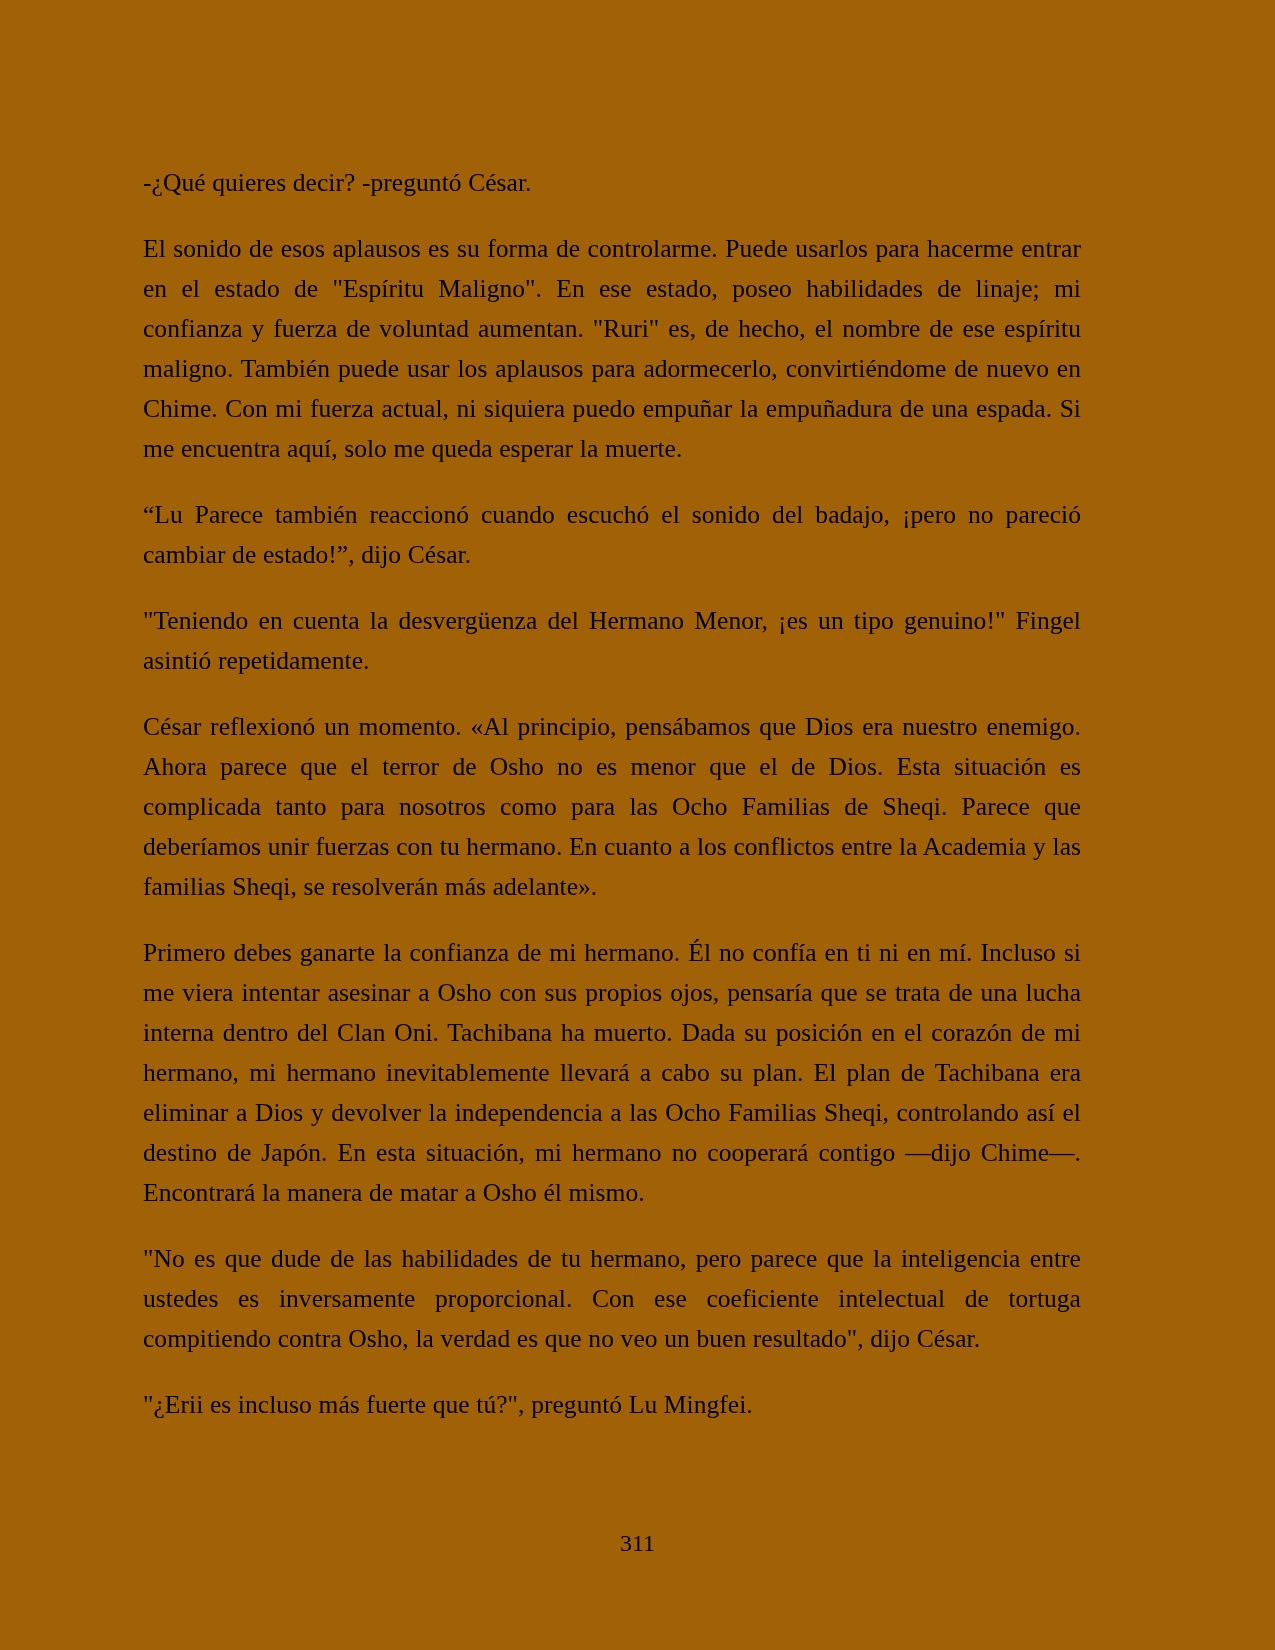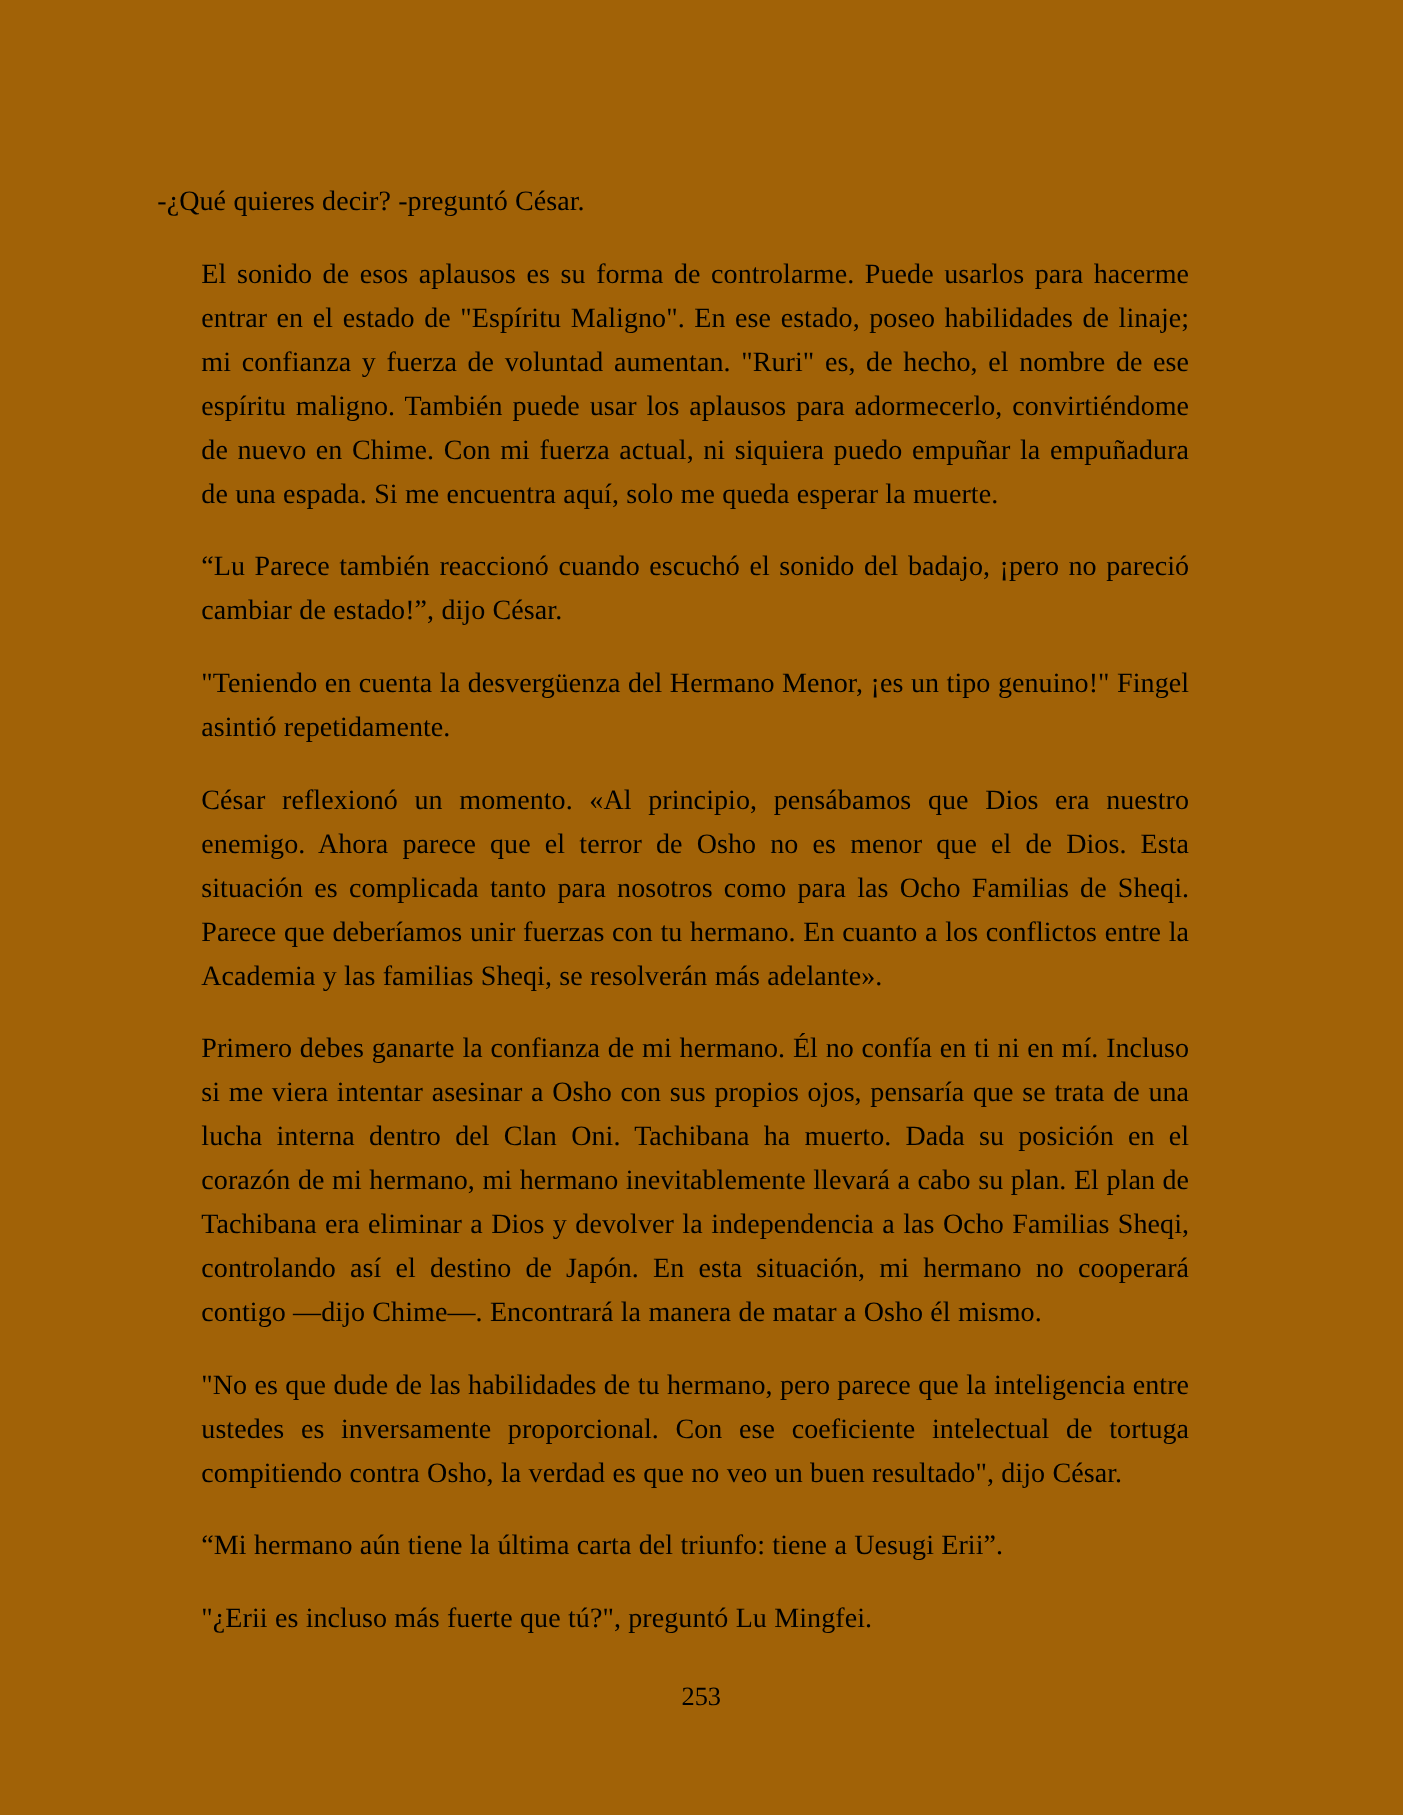--- a/index.html
+++ b/index.html
@@ -32,21 +32,20 @@
     line-height: 40px;
     text-align: justify;
     text-justify: inter-word;
     hyphens: none;
     -webkit-hyphens: none;
     letter-spacing: 0.05px;
     word-spacing: 0.2px;
   }
   p.para + p.para {
     margin-top: 26px;
-    margin-left: 40px;
   }
   .page-number {
     position: absolute;
     left: 0;
     right: 0;
     top: 1528px;
     text-align: center;
     font-size: 24px;
     line-height: 30px;
     font-family: "Liberation Serif", "DejaVu Serif", serif;
@@ -59,19 +58,18 @@
 <div class="page">
 
   <div class="text-column">
     <p class="para">-¿Qué quieres decir? -preguntó César.</p>
     <p class="para">El sonido de esos aplausos es su forma de controlarme. Puede usarlos para hacerme entrar en el estado de "Espíritu Maligno". En ese estado, poseo habilidades de linaje; mi confianza y fuerza de voluntad aumentan. "Ruri" es, de hecho, el nombre de ese espíritu maligno. También puede usar los aplausos para adormecerlo, convirtiéndome de nuevo en Chime. Con mi fuerza actual, ni siquiera puedo empuñar la empuñadura de una espada. Si me encuentra aquí, solo me queda esperar la muerte.</p>
     <p class="para">“Lu Parece también reaccionó cuando escuchó el sonido del badajo, ¡pero no pareció cambiar de estado!”, dijo César.</p>
     <p class="para">"Teniendo en cuenta la desvergüenza del Hermano Menor, ¡es un tipo genuino!" Fingel asintió repetidamente.</p>
     <p class="para">César reflexionó un momento. «Al principio, pensábamos que Dios era nuestro enemigo. Ahora parece que el terror de Osho no es menor que el de Dios. Esta situación es complicada tanto para nosotros como para las Ocho Familias de Sheqi. Parece que deberíamos unir fuerzas con tu hermano. En cuanto a los conflictos entre la Academia y las familias Sheqi, se resolverán más adelante».</p>
     <p class="para">Primero debes ganarte la confianza de mi hermano. Él no confía en ti ni en mí. Incluso si me viera intentar asesinar a Osho con sus propios ojos, pensaría que se trata de una lucha interna dentro del Clan Oni. Tachibana ha muerto. Dada su posición en el corazón de mi hermano, mi hermano inevitablemente llevará a cabo su plan. El plan de Tachibana era eliminar a Dios y devolver la independencia a las Ocho Familias Sheqi, controlando así el destino de Japón. En esta situación, mi hermano no cooperará contigo —dijo Chime—. Encontrará la manera de matar a Osho él mismo.</p>
     <p class="para">"No es que dude de las habilidades de tu hermano, pero parece que la inteligencia entre ustedes es inversamente proporcional. Con ese coeficiente intelectual de tortuga compitiendo contra Osho, la verdad es que no veo un buen resultado", dijo César.</p>
-    <p class="para">“Mi hermano aún tiene la última carta del triunfo: tiene a Uesugi Erii”.</p>
     <p class="para">"¿Erii es incluso más fuerte que tú?", preguntó Lu Mingfei.</p>
   </div>
 
-  <div class="page-number">253</div>
+  <div class="page-number">311</div>
 
 </div>
 
 </body></html>

